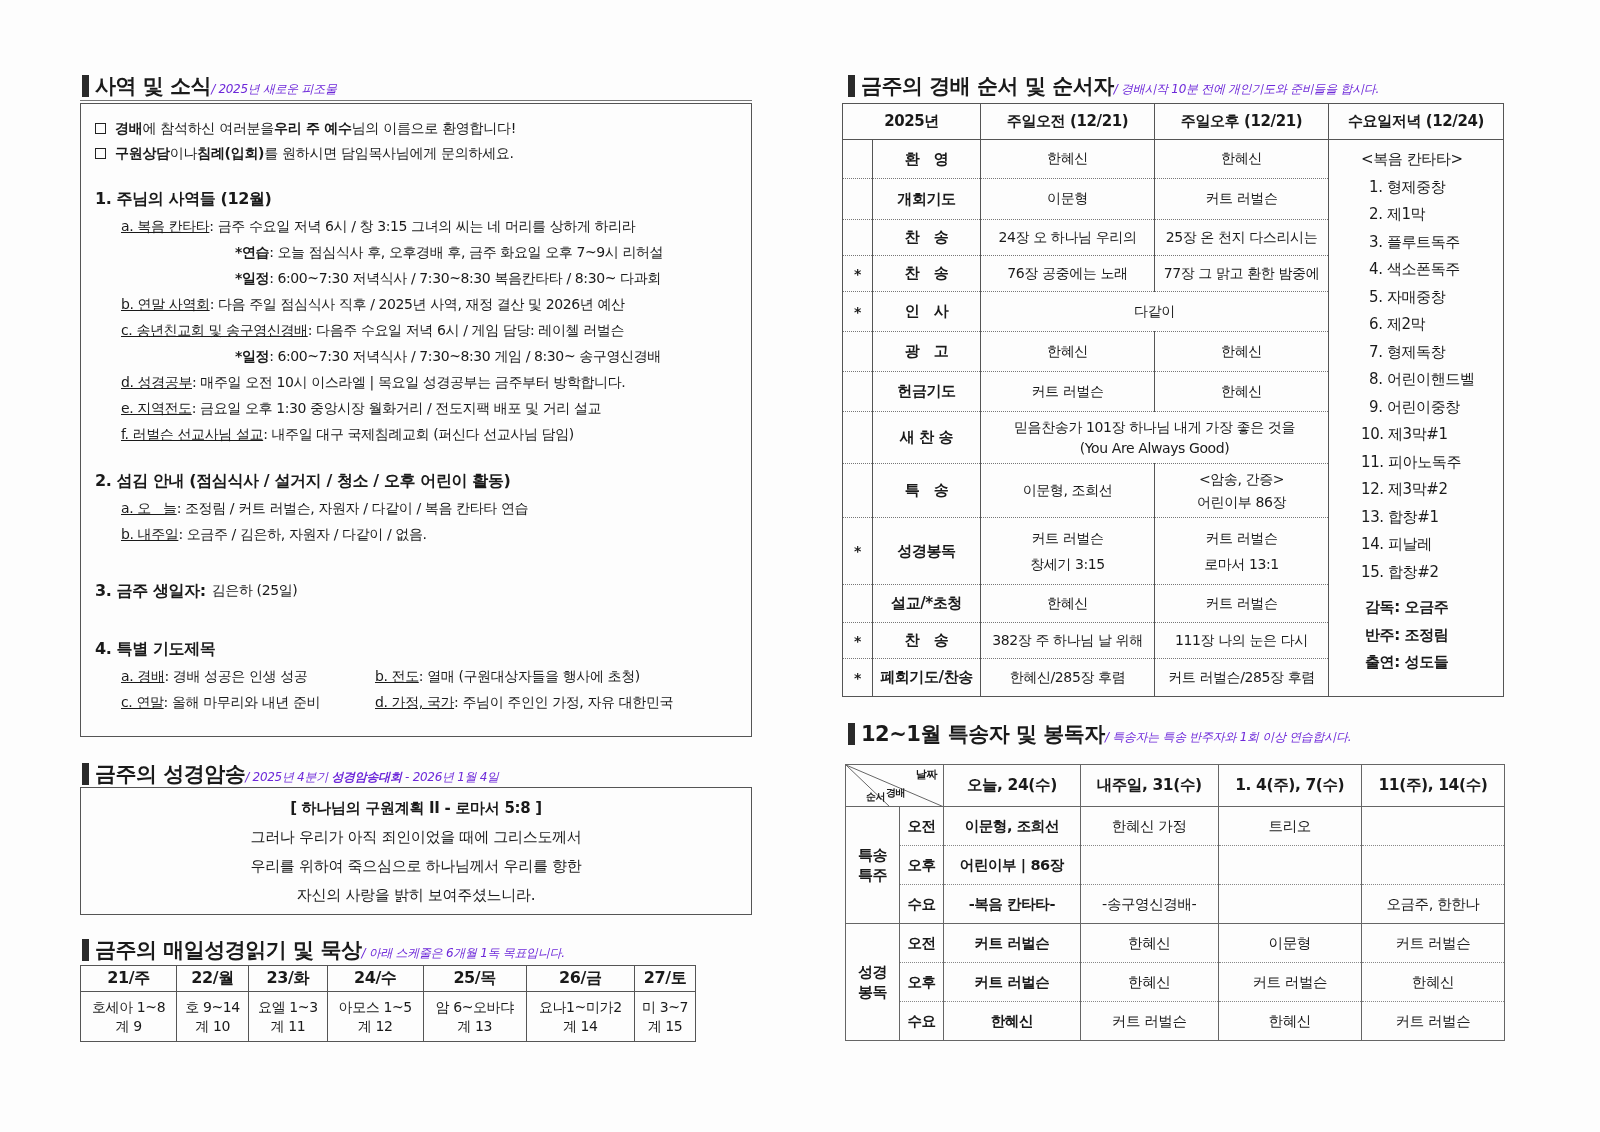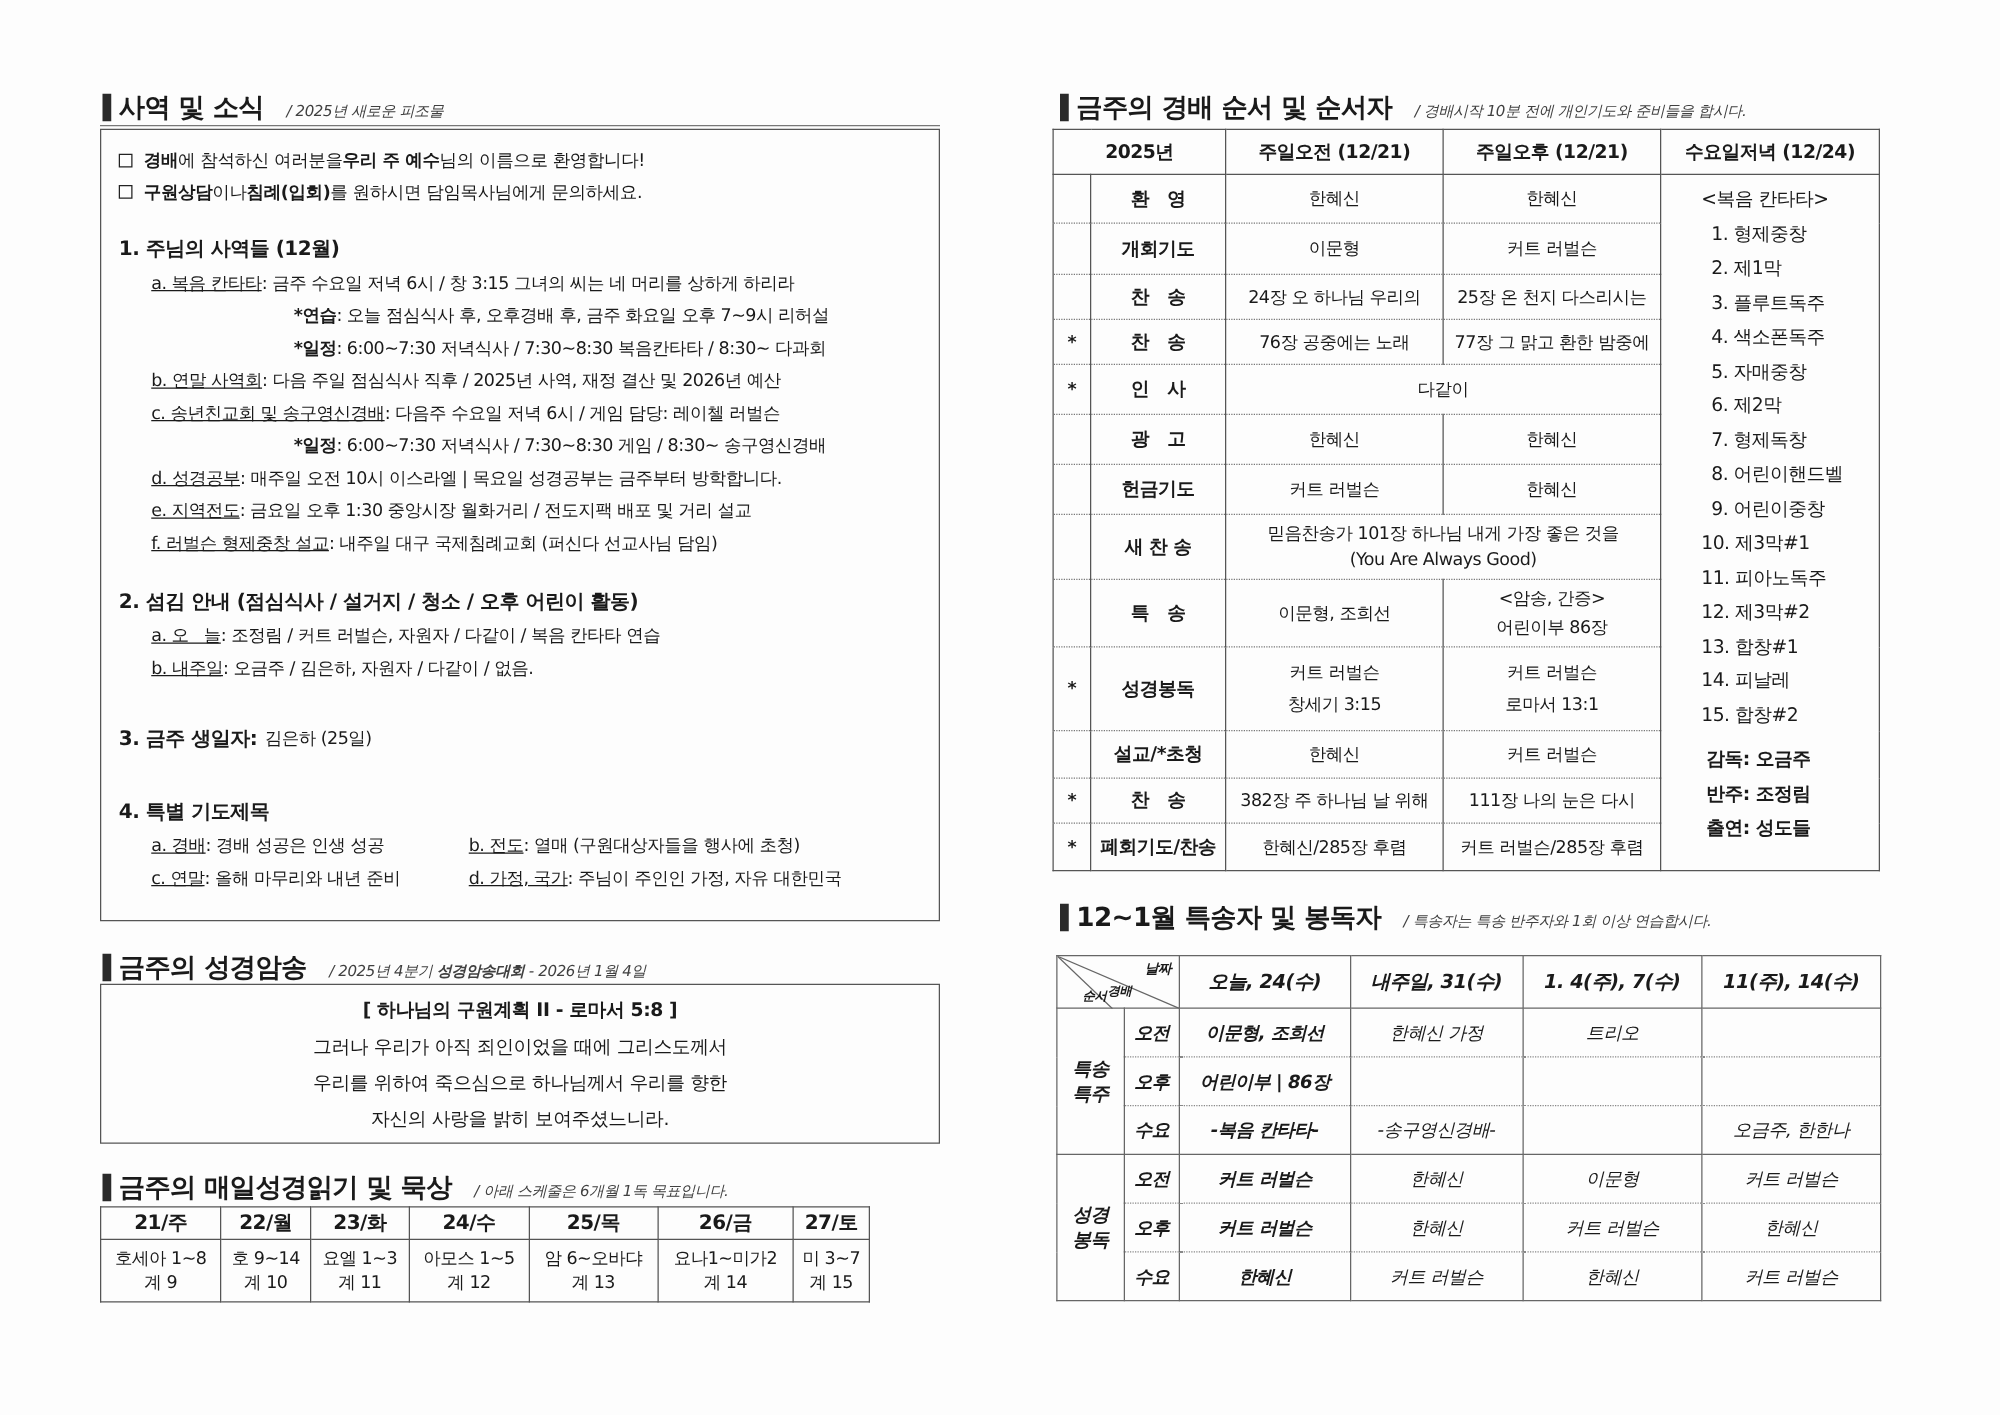--- a/index.html
+++ b/index.html
@@ -2,21 +2,21 @@
 <html><head>
 <meta charset="utf-8">
 <style>
   * { box-sizing: border-box; margin: 0; padding: 0; }
   html, body { width: 1600px; height: 1132px; background: #fdfdfd; }
   body { position: relative; font-family: "DejaVu Sans", "Liberation Sans", sans-serif; color: #1a1a1a; overflow: hidden; }
 
   .sec-title { position: absolute; display: flex; align-items: baseline; white-space: nowrap; }
   .sec-title .bar { display: inline-block; width: 7px; height: 22px; background: #2a2a2a; margin-right: 6px; align-self: center; }
   .sec-title .main { font-size: 21px; font-weight: bold; letter-spacing: -0.5px; }
-  .sec-title .sub { font-size: 12px; font-style: italic; margin-left: 18px; color: #404040; letter-spacing: -0.3px; }
+  .sec-title .sub { font-size: 12px; font-style: italic; margin-left: 0; color: #6d28d9; letter-spacing: -0.3px; }
   .sec-title .sub .b { font-weight: bold; }
   .rule { position: absolute; height: 1px; background: #777; }
 
   
   .news-box { position: absolute; left: 80px; top: 103px; width: 672px; height: 634px; border: 1.5px solid #555; padding: 12px 14px; font-size: 14px; }
   .news-box .line { height: 25px; display: flex; align-items: center; white-space: nowrap; letter-spacing: -0.3px; }
   .chk { display: inline-block; width: 11px; height: 11px; border: 1.5px solid #222; margin-right: 9px; }
   .bold { font-weight: bold; }
   .h-item { font-size: 16px; font-weight: bold; height: 30px; display: flex; align-items: center; letter-spacing: -0.4px; }
   .h-item .light { font-weight: normal; font-size: 14px; margin-left: 6px; }
@@ -46,21 +46,21 @@
   .svc-tbl tr:last-child td { border-bottom: 1.5px solid #555; }
   .svc-tbl .star { width: 30px; font-weight: bold; }
   .svc-tbl .lbl { width: 108px; font-weight: bold; font-size: 15px; }
   .svc-tbl .wed { vertical-align: top; padding-top: 6px; border-bottom: 1.5px solid #555; text-align: left; }
   .wed-list div { height: 27.5px; line-height: 27.5px; padding-left: 40px; font-size: 15px; letter-spacing: -0.4px; }
   .wed-list .title { padding-left: 32px; }
   .wed-list .staff { font-weight: bold; padding-left: 36px; }
   .wed-list .sp { height: 8px; }
 
   
-  .sing-tbl { position: absolute; left: 845px; top: 764px; width: 660px; font-size: 14.5px; font-style: italic; }
+  .sing-tbl { position: absolute; left: 845px; top: 764px; width: 660px; font-size: 14.5px; }
   .sing-tbl th, .sing-tbl td { border: 1.5px solid #666; text-align: center; letter-spacing: -0.4px; }
   .sing-tbl td { border-top: 1px dotted #888; border-bottom: 1px dotted #888; height: 39px; }
   .sing-tbl thead th { height: 42px; font-size: 15.5px; font-weight: bold; }
   .sing-tbl .grp { width: 54px; font-weight: bold; font-size: 15px; line-height: 20px; border-bottom: 1.5px solid #666; }
   .sing-tbl .slot { width: 44px; font-weight: bold; }
   .sing-tbl .first-col { font-weight: bold; }
   .sing-tbl tr.grp-end td { border-bottom: 1.5px solid #666; }
   .corner { position: relative; width: 98px; padding: 0; }
   .corner svg { position: absolute; left: 0; top: 0; }
   .corner .c-date { position: absolute; right: 6px; top: 2px; font-size: 11px; font-weight: bold; }
@@ -121,21 +121,21 @@
     </div>
   <div class="sub-line">
       <span class="u">d. 성경공부</span>
       <span>: 매주일 오전 10시 이스라엘 | 목요일 성경공부는 금주부터 방학합니다.</span>
     </div>
   <div class="sub-line">
       <span class="u">e. 지역전도</span>
       <span>: 금요일 오후 1:30 중앙시장 월화거리 / 전도지팩 배포 및 거리 설교</span>
     </div>
   <div class="sub-line">
-      <span class="u">f. 러벌슨 형제중창 설교</span>
+      <span class="u">f. 러벌슨 선교사님 설교</span>
       <span>: 내주일 대구 국제침례교회 (퍼신다 선교사님 담임)</span>
     </div>
   <div class="gap"></div>
 
   <div class="h-item">2. 섬김 안내 (점심식사 / 설거지 / 청소 / 오후 어린이 활동)</div>
   <div class="sub-line">
       <span class="u" style="white-space:pre">a. 오   늘</span>
       <span>: 조정림 / 커트 러벌슨, 자원자 / 다같이 / 복음 칸타타 연습</span>
     </div>
   <div class="sub-line">

